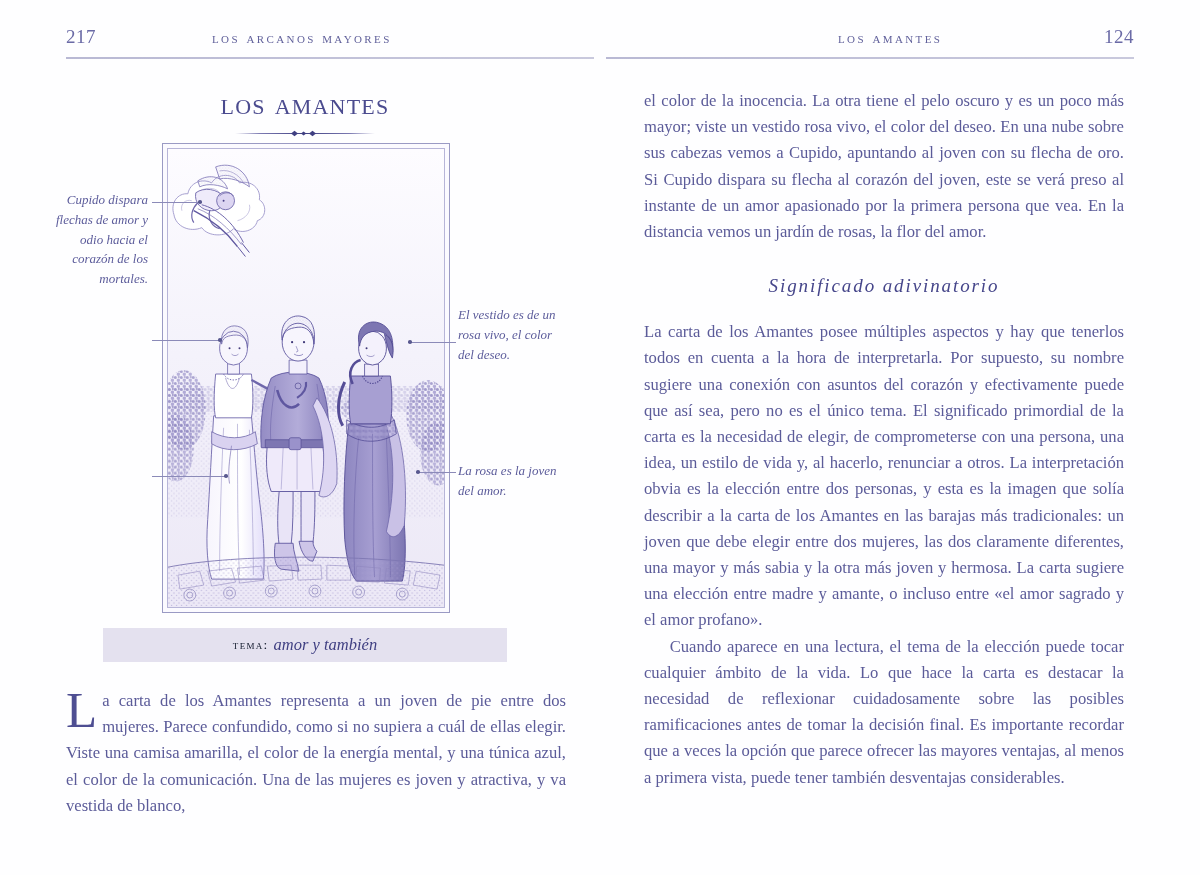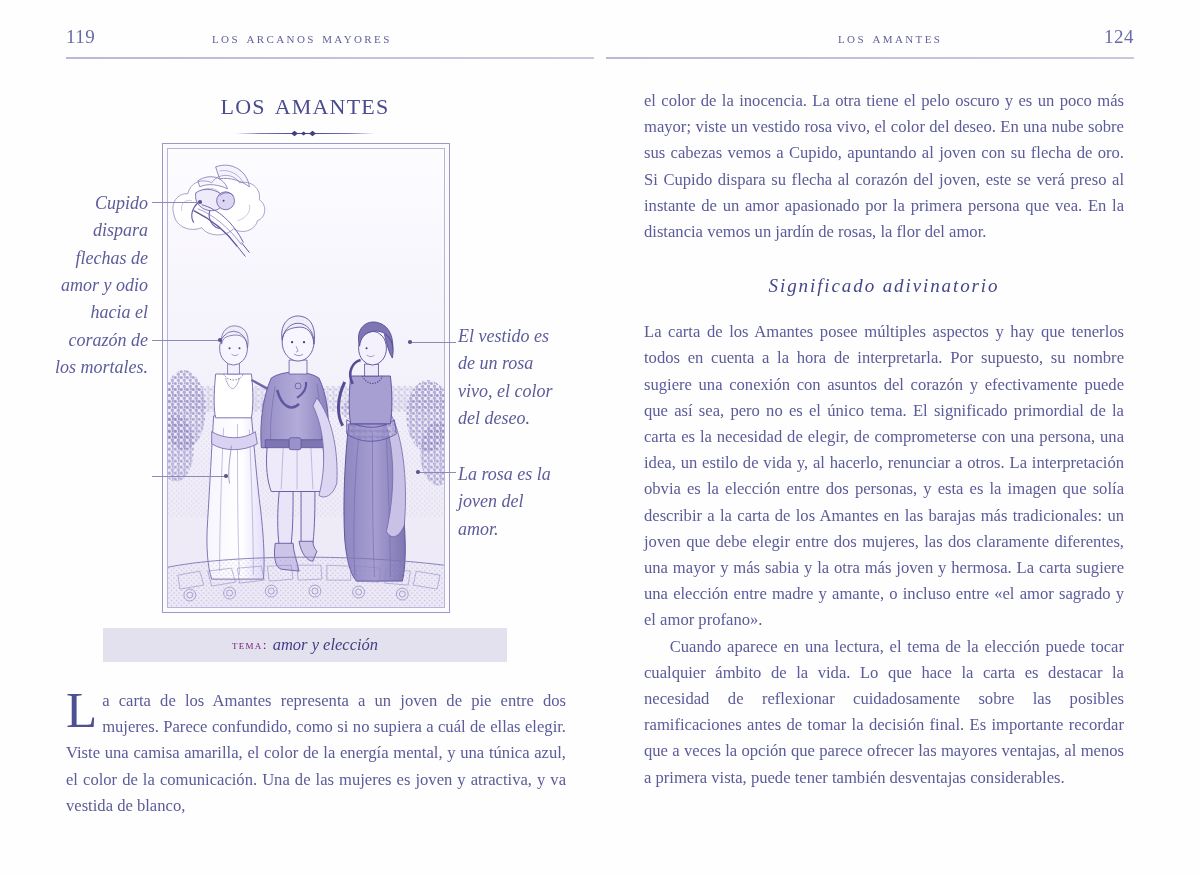--- a/index.html
+++ b/index.html
@@ -94,21 +94,21 @@
     border: 0.8px solid #b7b5d8;
     overflow: hidden;
     background: linear-gradient(to bottom, #fdfdff 0%, #f6f4fb 55%, #efecf8 100%);
   }
   .illus-svg { position: absolute; inset: 0; width: 100%; height: 100%; }
 
   
   .annot {
     position: absolute;
     font-style: italic;
-    font-size: 18px;
+    font-size: 13px;
     line-height: 1.52;
     color: #5c5c9b;
     font-family: "Liberation Serif", "DejaVu Serif", serif;
   }
   .annot.r { text-align: right; }
   .annot.l { text-align: left; }
 
   .leader {
     position: absolute;
     height: 1px;
@@ -131,21 +131,21 @@
     background: #e4e1ef;
     display: flex;
     align-items: center;
     justify-content: center;
   }
   .theme-label {
     font-size: 13.5px;
     font-variant: small-caps;
     text-transform: lowercase;
     letter-spacing: 1.3px;
-    color: #701a75;
+    color: #0f172a;
   }
   .theme-value {
     font-style: italic;
     font-size: 16.5px;
     color: #3f3f82;
     margin-left: 5px;
   }
 
   
   .col-body {
@@ -187,21 +187,21 @@
   .para-block { margin: 0; }
   .para-block + .para-block { text-indent: 1.55em; }
 </style>
 </head>
 <body>
 
 <div class="spread">
 
   <div class="page-left">
 
-    <div class="folio left">119</div>
+    <div class="folio left">217</div>
 
     <div class="runhead-title rh-left">LOS ARCANOS MAYORES</div>
 
     <div class="rule left"></div>
 
     <div class="card-title">LOS AMANTES</div>
 
     <div class="title-orn">
       <svg viewBox="0 0 140 9" width="140" height="9">
         <defs>
@@ -424,31 +424,31 @@
     <div class="annot r" style="left:48px; top:190px; width:100px;">Cupido dispara flechas de amor y odio hacia el corazón de los mortales.</div>
     <div class="leader" style="left:152px; top:202px; width:48px;"></div>
     <div class="leader-dot" style="left:198px; top:200px;"></div>
 
     <div class="leader" style="left:152px; top:340px; width:68px;"></div>
     <div class="leader-dot" style="left:218px; top:338px;"></div>
 
     <div class="leader" style="left:152px; top:476px; width:74px;"></div>
     <div class="leader-dot" style="left:224px; top:474px;"></div>
 
-    <div class="annot l" style="left:458px; top:323px; width:106px;">El vestido es de un rosa vivo, el color del deseo.</div>
+    <div class="annot l" style="left:458px; top:305px; width:106px;">El vestido es de un rosa vivo, el color del deseo.</div>
     <div class="leader" style="left:412px; top:342px; width:44px;"></div>
     <div class="leader-dot" style="left:408px; top:340px;"></div>
 
     <div class="annot l" style="left:458px; top:461px; width:100px;">La rosa es la joven del amor.</div>
     <div class="leader" style="left:420px; top:472px; width:36px;"></div>
     <div class="leader-dot" style="left:416px; top:470px;"></div>
 
     <div class="theme-band">
       <span class="theme-label">TEMA:</span>
-      <span class="theme-value">amor y elección</span>
+      <span class="theme-value">amor y también</span>
     </div>
 
     <div class="col-body left-body">
       <p class="dropcap-para">
         <span class="dropcap">L</span><span>a carta de los Amantes representa a un joven de pie entre dos mujeres. Parece confundido, como si no supiera a cuál de ellas elegir. Viste una camisa amarilla, el color de la energía mental, y una túnica azul, el color de la comunicación. Una de las mujeres es joven y atractiva, y va vestida de blanco,</span>
       </p>
     </div>
   </div>
 
   <div class="page-right">

